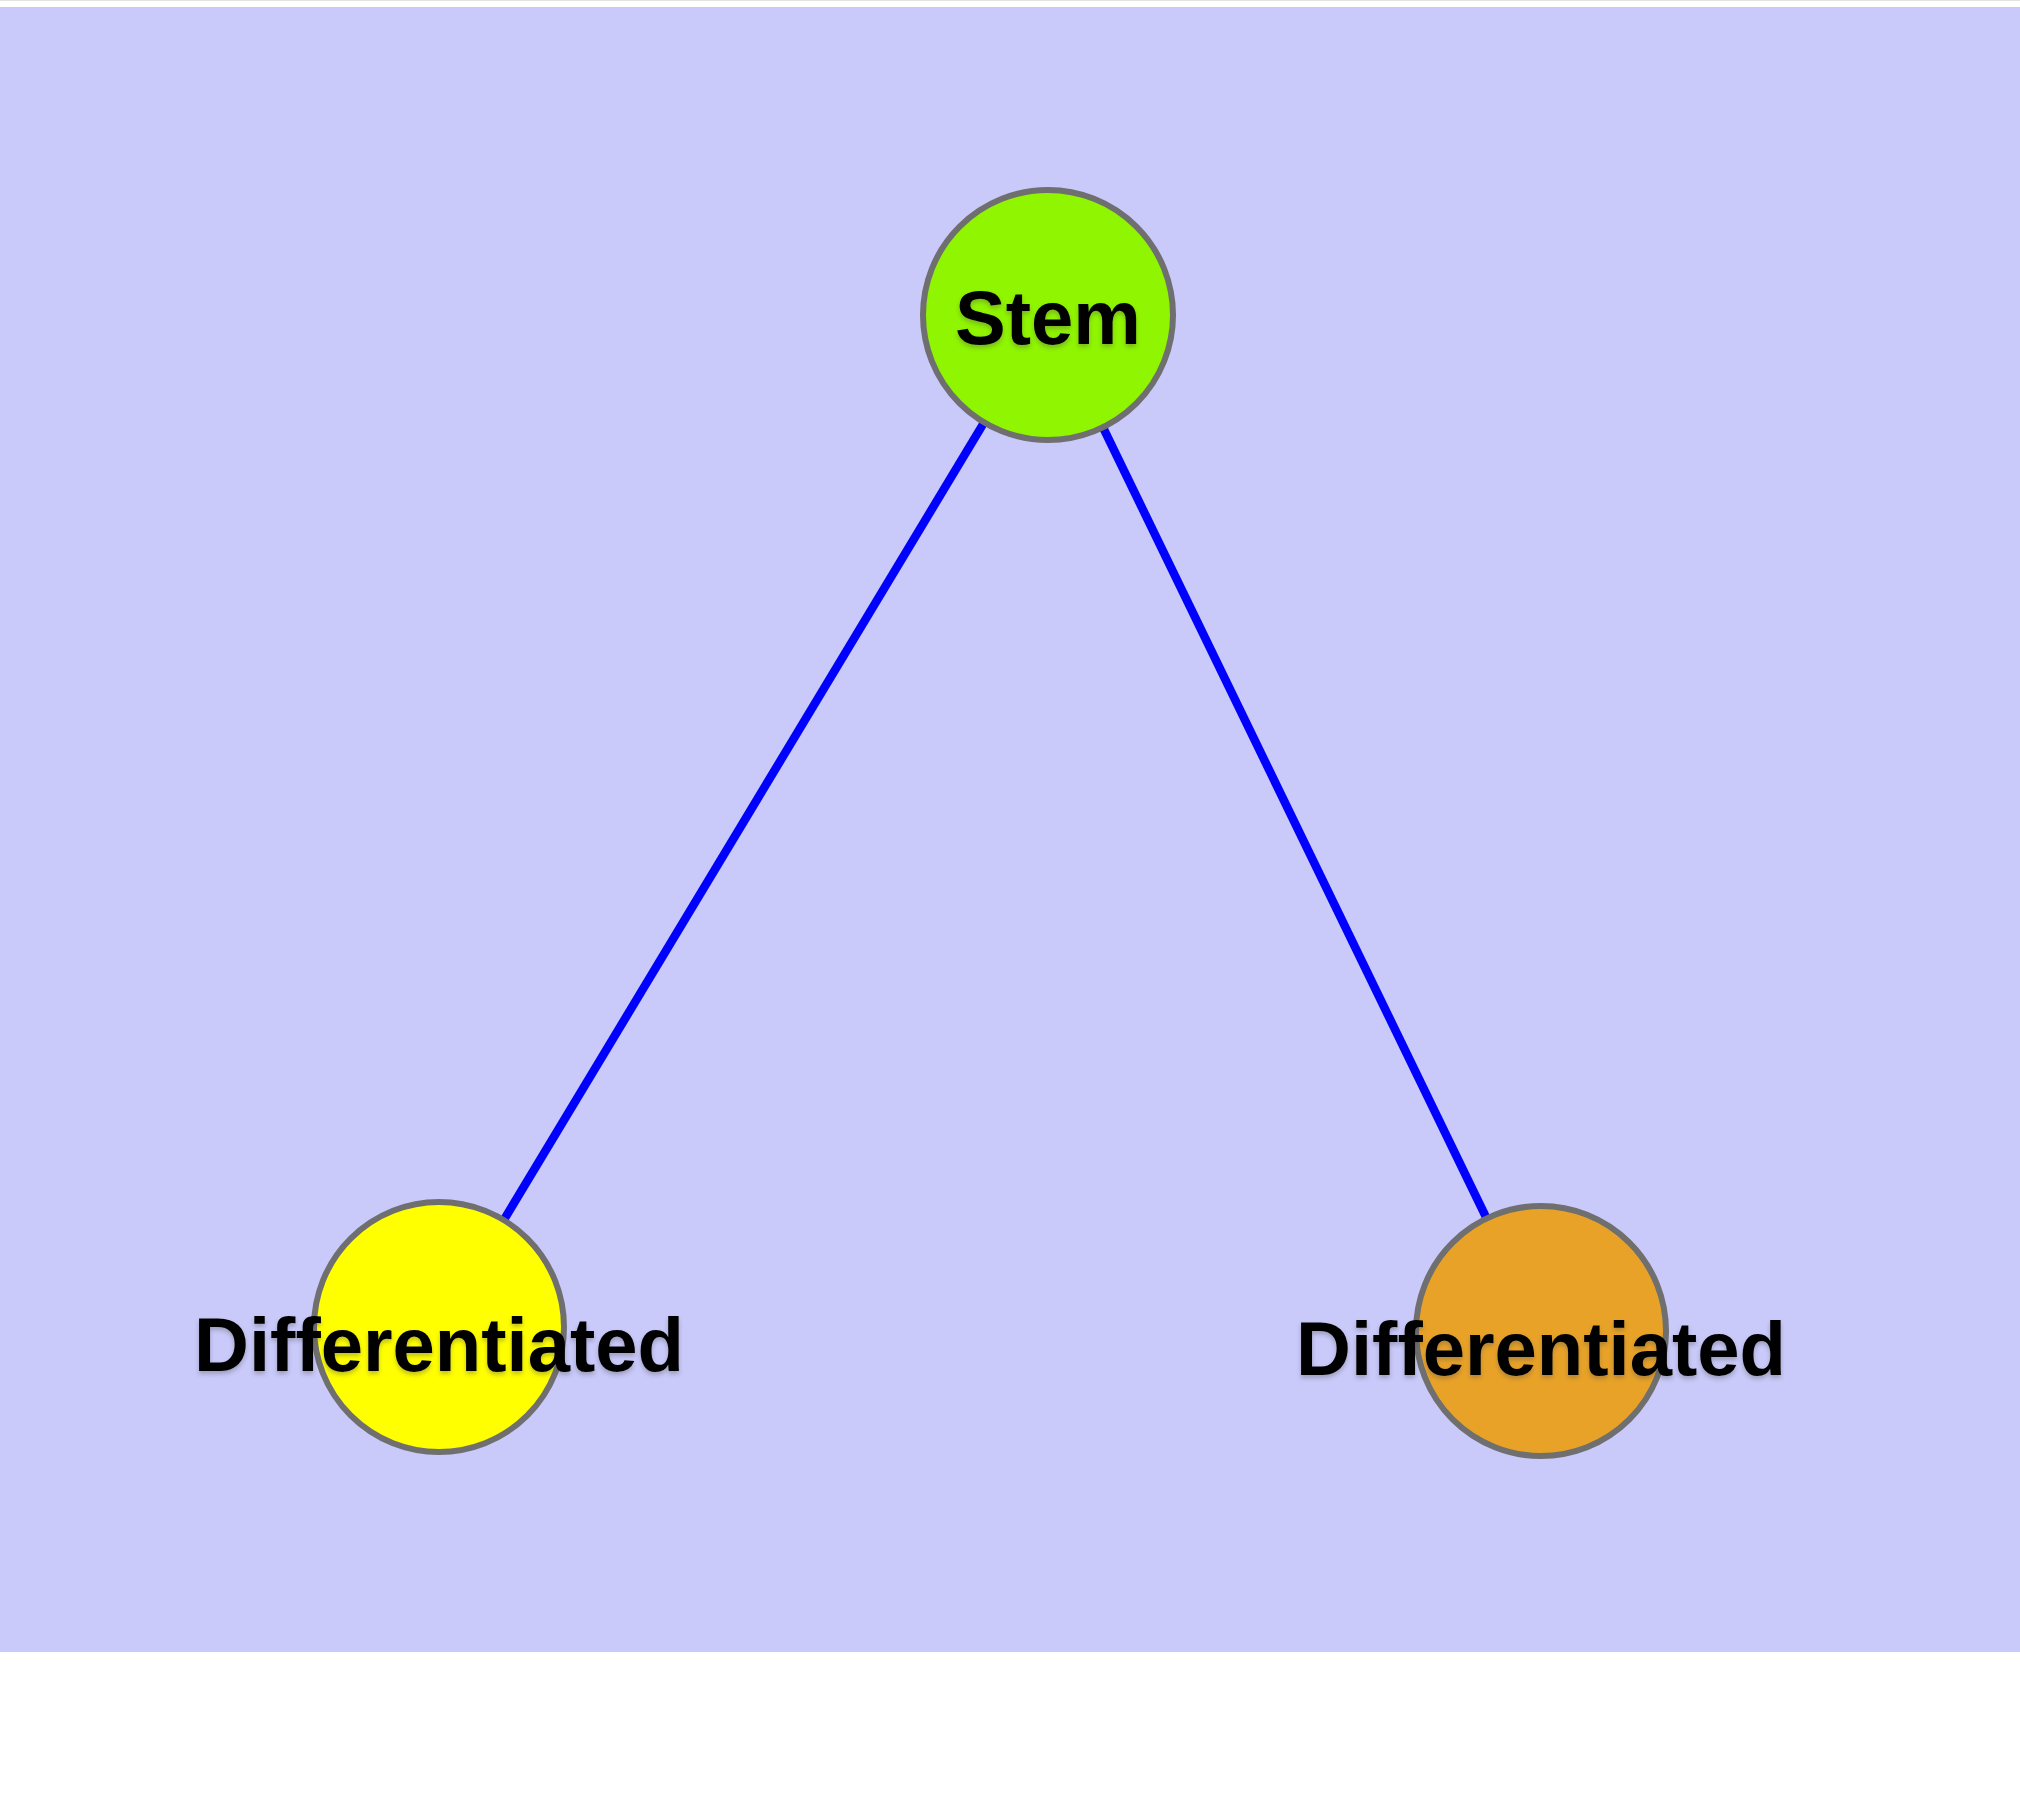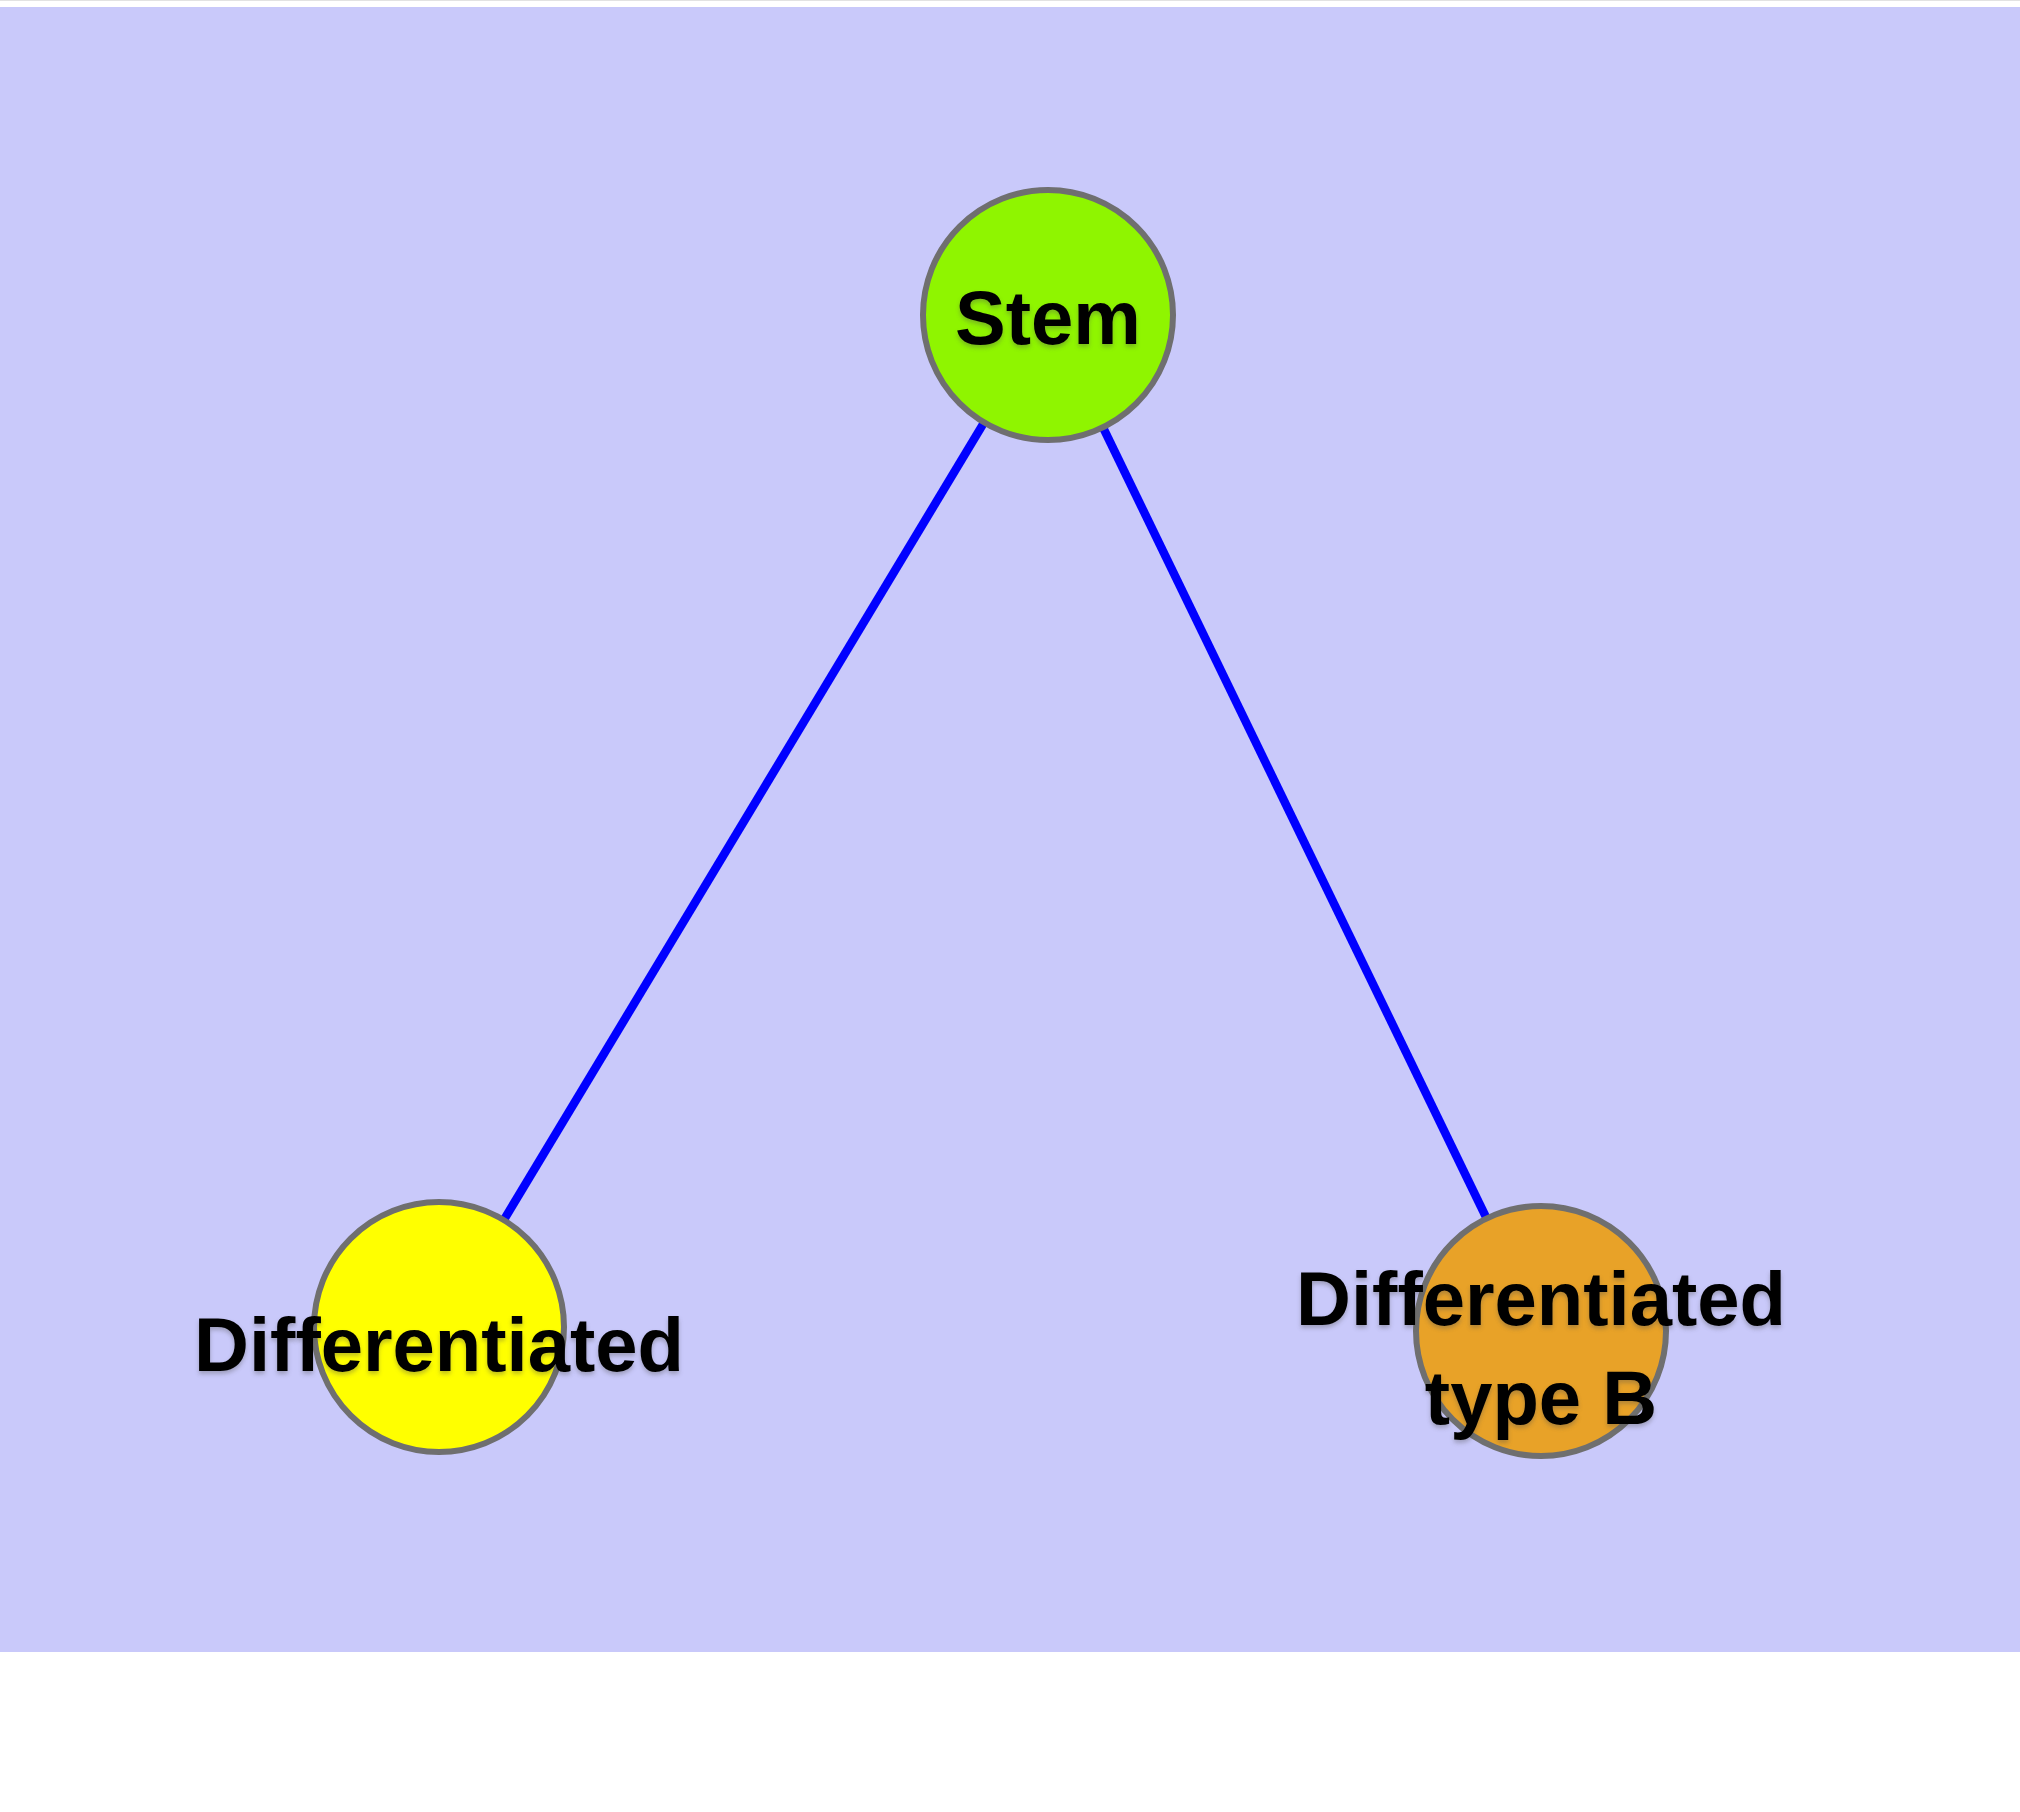--- a/index.html
+++ b/index.html
@@ -76,17 +76,16 @@
   <div class="node-label stem" style="color: rgb(0, 0, 0);">
     <span class="label-line">Stem</span>
   </div>
 
   <div class="node-label type-a" style="color: rgb(0, 0, 0);">
     <span class="label-line">Differentiated</span>
   </div>
 
   <div class="node-label type-b" style="color: rgb(0, 0, 0);">
     <span class="label-line">Differentiated</span>
-    <span class="label-line">type B</span>
   </div>
 
 </div>
 
 
 </body></html>

